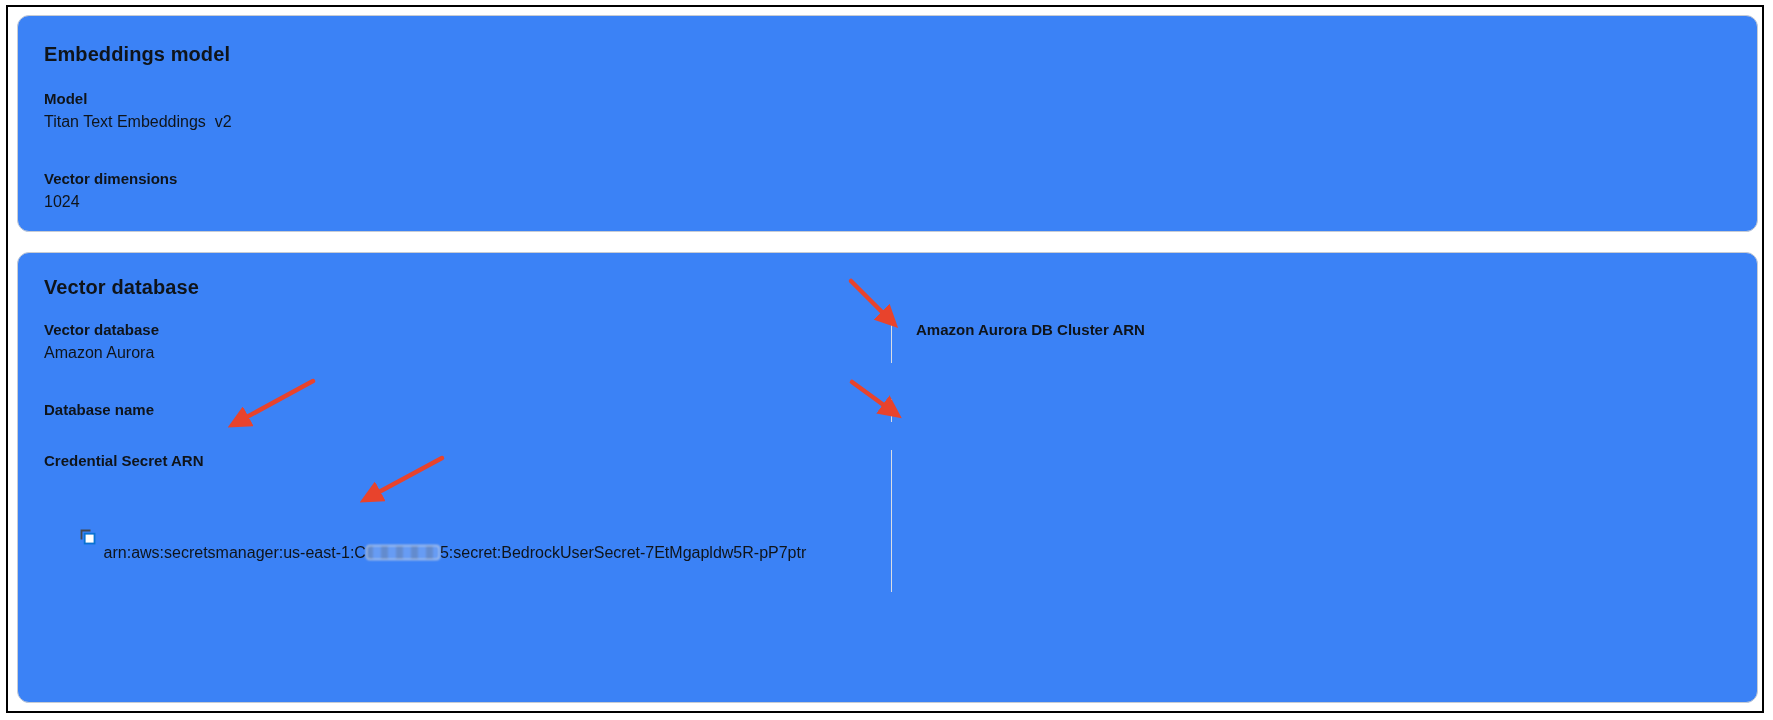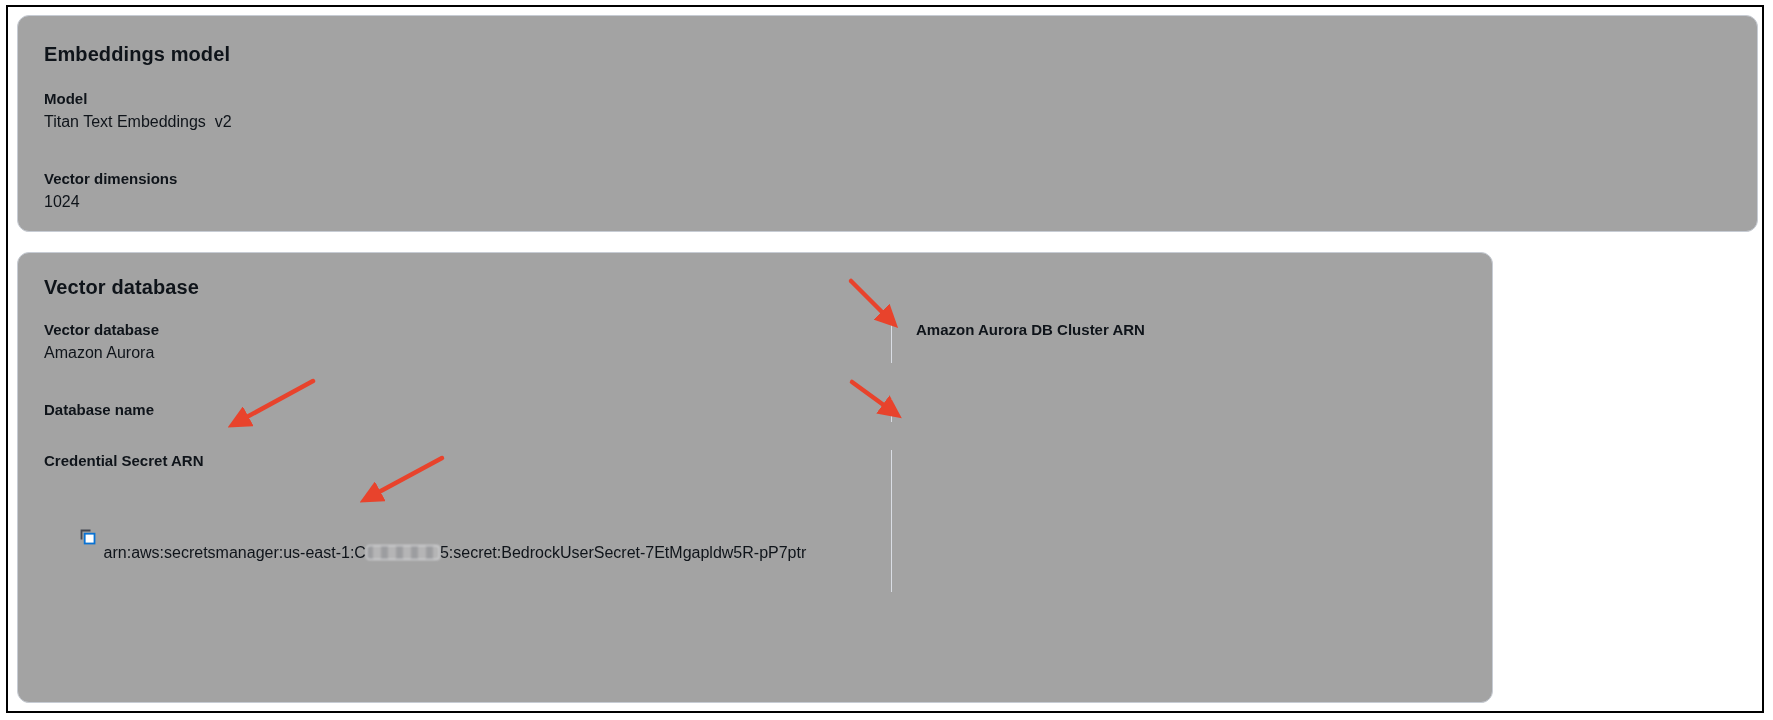--- a/index.html
+++ b/index.html
@@ -7,25 +7,25 @@
     font-family:"Liberation Sans","DejaVu Sans",sans-serif;
     color:#0f141a;
     width:1773px;height:720px;position:relative;overflow:hidden;
     -webkit-font-smoothing:antialiased;
   }
   .frame{
     position:absolute;left:6px;top:5px;width:1758px;height:708px;
     border:2px solid #000000;background:#ffffff;box-sizing:border-box;
   }
   .card{
-    position:absolute;background:#a3a3a3;border:1px solid #c7ccd4;
+    position:absolute;background:#3b82f6;border:1px solid #c7ccd4;
     border-radius:12px;box-sizing:border-box;padding:26px 26px 0 26px;
   }
   .card-embeddings{left:17px;top:15px;width:1741px;height:217px;}
-  .card-vectordb{left:17px;top:252px;width:1476px;height:451px;padding-top:22px;}
+  .card-vectordb{left:17px;top:252px;width:1741px;height:451px;padding-top:22px;}
   .card-title{
     font-size:20px;font-weight:700;line-height:24px;margin:0 0 22px 0;
     letter-spacing:.1px;
   }
   .card-vectordb .card-title{margin-bottom:20px;}
   .row{display:grid;grid-template-columns:847px 1fr;margin-bottom:28px;}
   .card-embeddings .row{margin-bottom:36px;}
   .row--tall{margin-bottom:36px;}
   .rcell{border-left:1px solid #d9dde4;padding-left:24px;min-height:100%;}
   .rcell--empty{border-left:none;}

